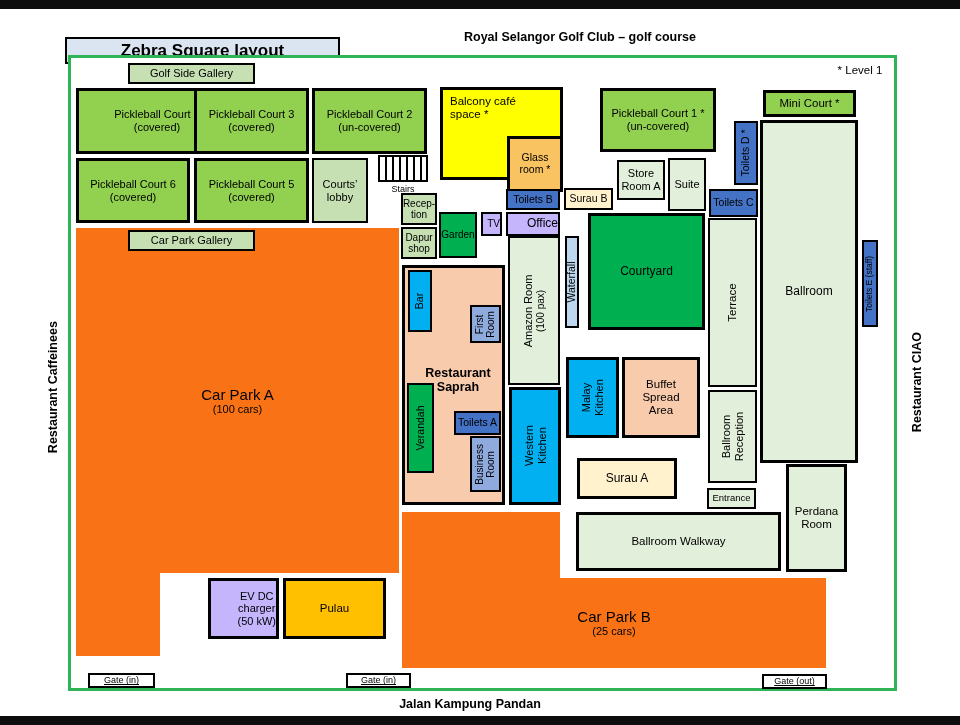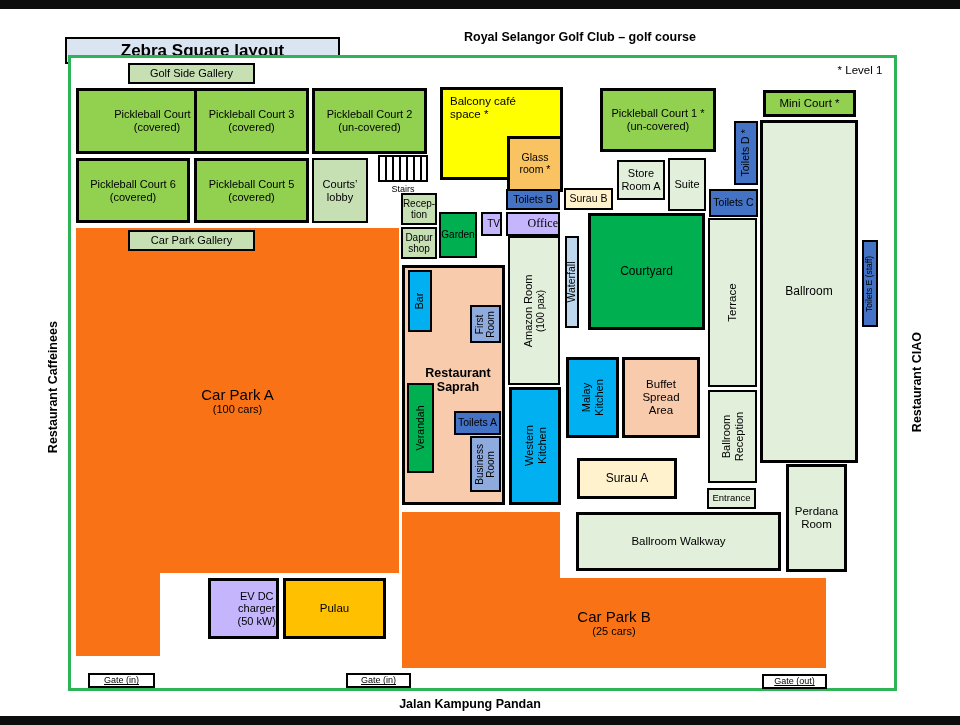--- a/index.html
+++ b/index.html
@@ -202,21 +202,21 @@
 <div class="box c-green" style="left:439px;top:212px;width:38px;height:46px;font-size:10px;">
   <div class="lbl">
       <span>Garden</span>
     </div>
 </div>
 <div class="box c-white" style="left:481px;top:212px;width:21px;height:24px;font-size:10px;">
   <div class="lbl">
       <span>TV</span>
     </div>
 </div>
-<div class="box c-white" style="left:506px;top:212px;width:54px;height:24px;font-size:12px;font-family:Liberation Serif, serif;">
+<div class="box c-white" style="left:506px;top:212px;width:54px;height:24px;font-size:12px;">
   <div class="lbl">
       <span>Office</span>
     </div>
 </div>
 <div class="box c-blue" style="left:506px;top:189px;width:54px;height:21px;font-size:10.5px;">
   <div class="lbl">
       <span>Toilets B</span>
     </div>
 </div>
 <div class="box c-cream" style="left:564px;top:188px;width:49px;height:22px;font-size:10.5px;">

